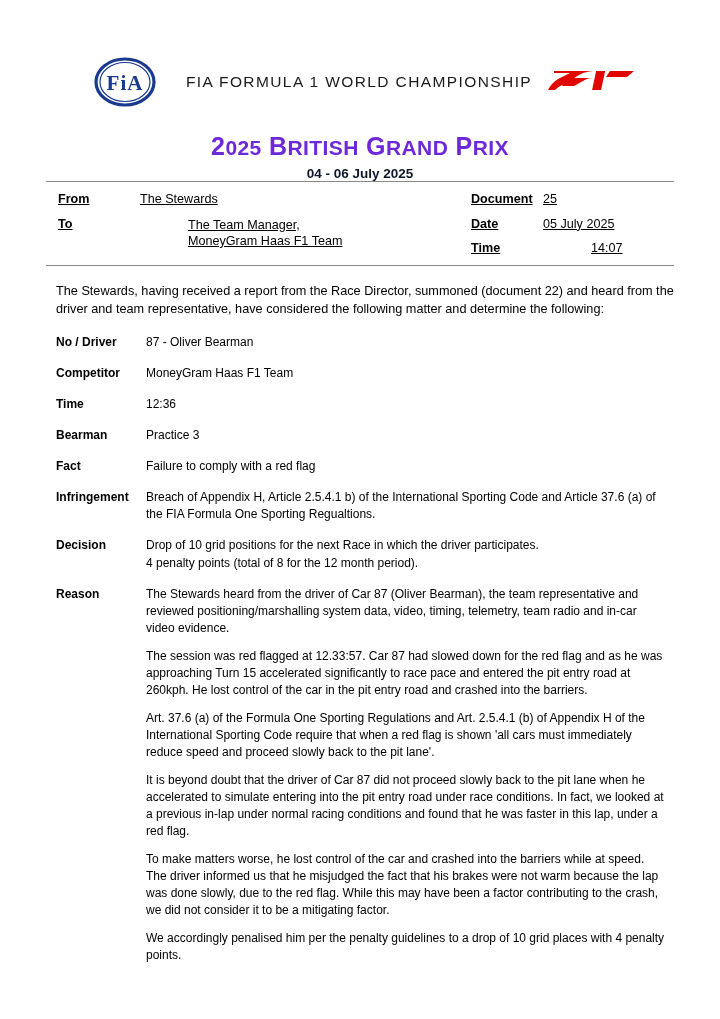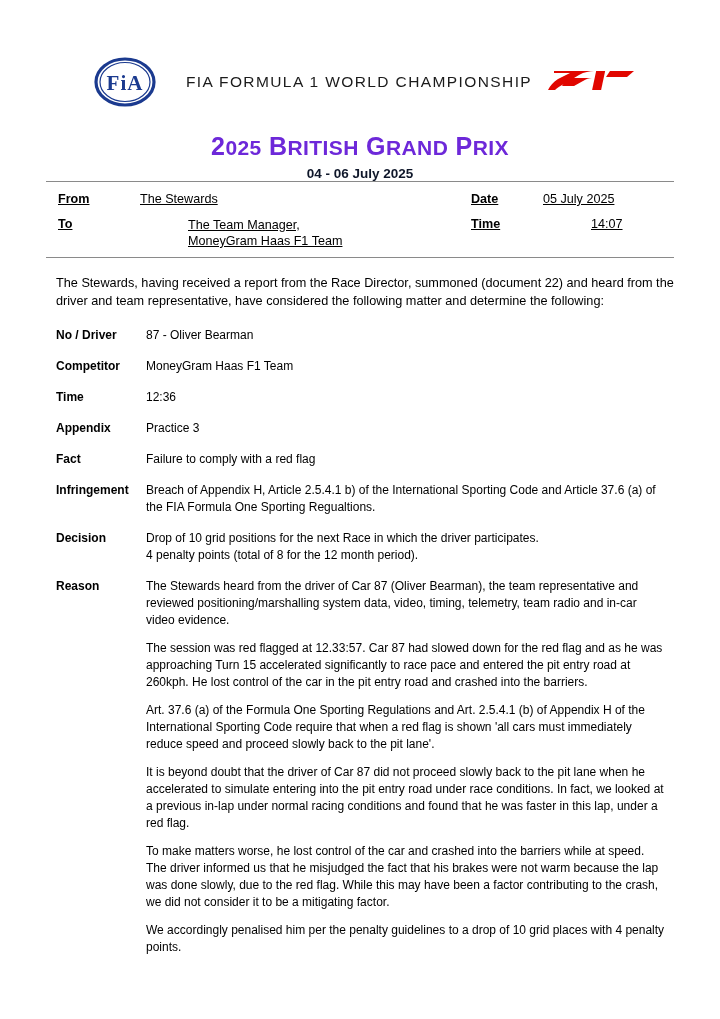--- a/index.html
+++ b/index.html
@@ -200,20 +200,24 @@
       <div class="meta-row">
         <div class="meta-label">To</div>
         <div class="meta-value">
           <div>The Team Manager,</div>
           <div>MoneyGram Haas F1 Team</div>
         </div>
       </div>
     </div>
     <div class="meta-right">
       <div class="meta-row">
+        <div class="meta-label">Document</div>
+        <div class="meta-value">25</div>
+      </div>
+      <div class="meta-row">
         <div class="meta-label">Date</div>
         <div class="meta-value">05 July 2025</div>
       </div>
       <div class="meta-row">
         <div class="meta-label">Time</div>
         <div class="meta-value">14:07</div>
       </div>
     </div>
   </div>
   <hr class="rule meta-bottom-rule">
@@ -231,21 +235,21 @@
       <div class="field-label">Competitor</div>
       <div class="field-value">MoneyGram Haas F1 Team</div>
     </div>
 
     <div class="field-row">
       <div class="field-label">Time</div>
       <div class="field-value">12:36</div>
     </div>
 
     <div class="field-row">
-      <div class="field-label">Appendix</div>
+      <div class="field-label">Bearman</div>
       <div class="field-value">Practice 3</div>
     </div>
 
     <div class="field-row">
       <div class="field-label">Fact</div>
       <div class="field-value">Failure to comply with a red flag</div>
     </div>
 
     <div class="field-row">
       <div class="field-label">Infringement</div>

